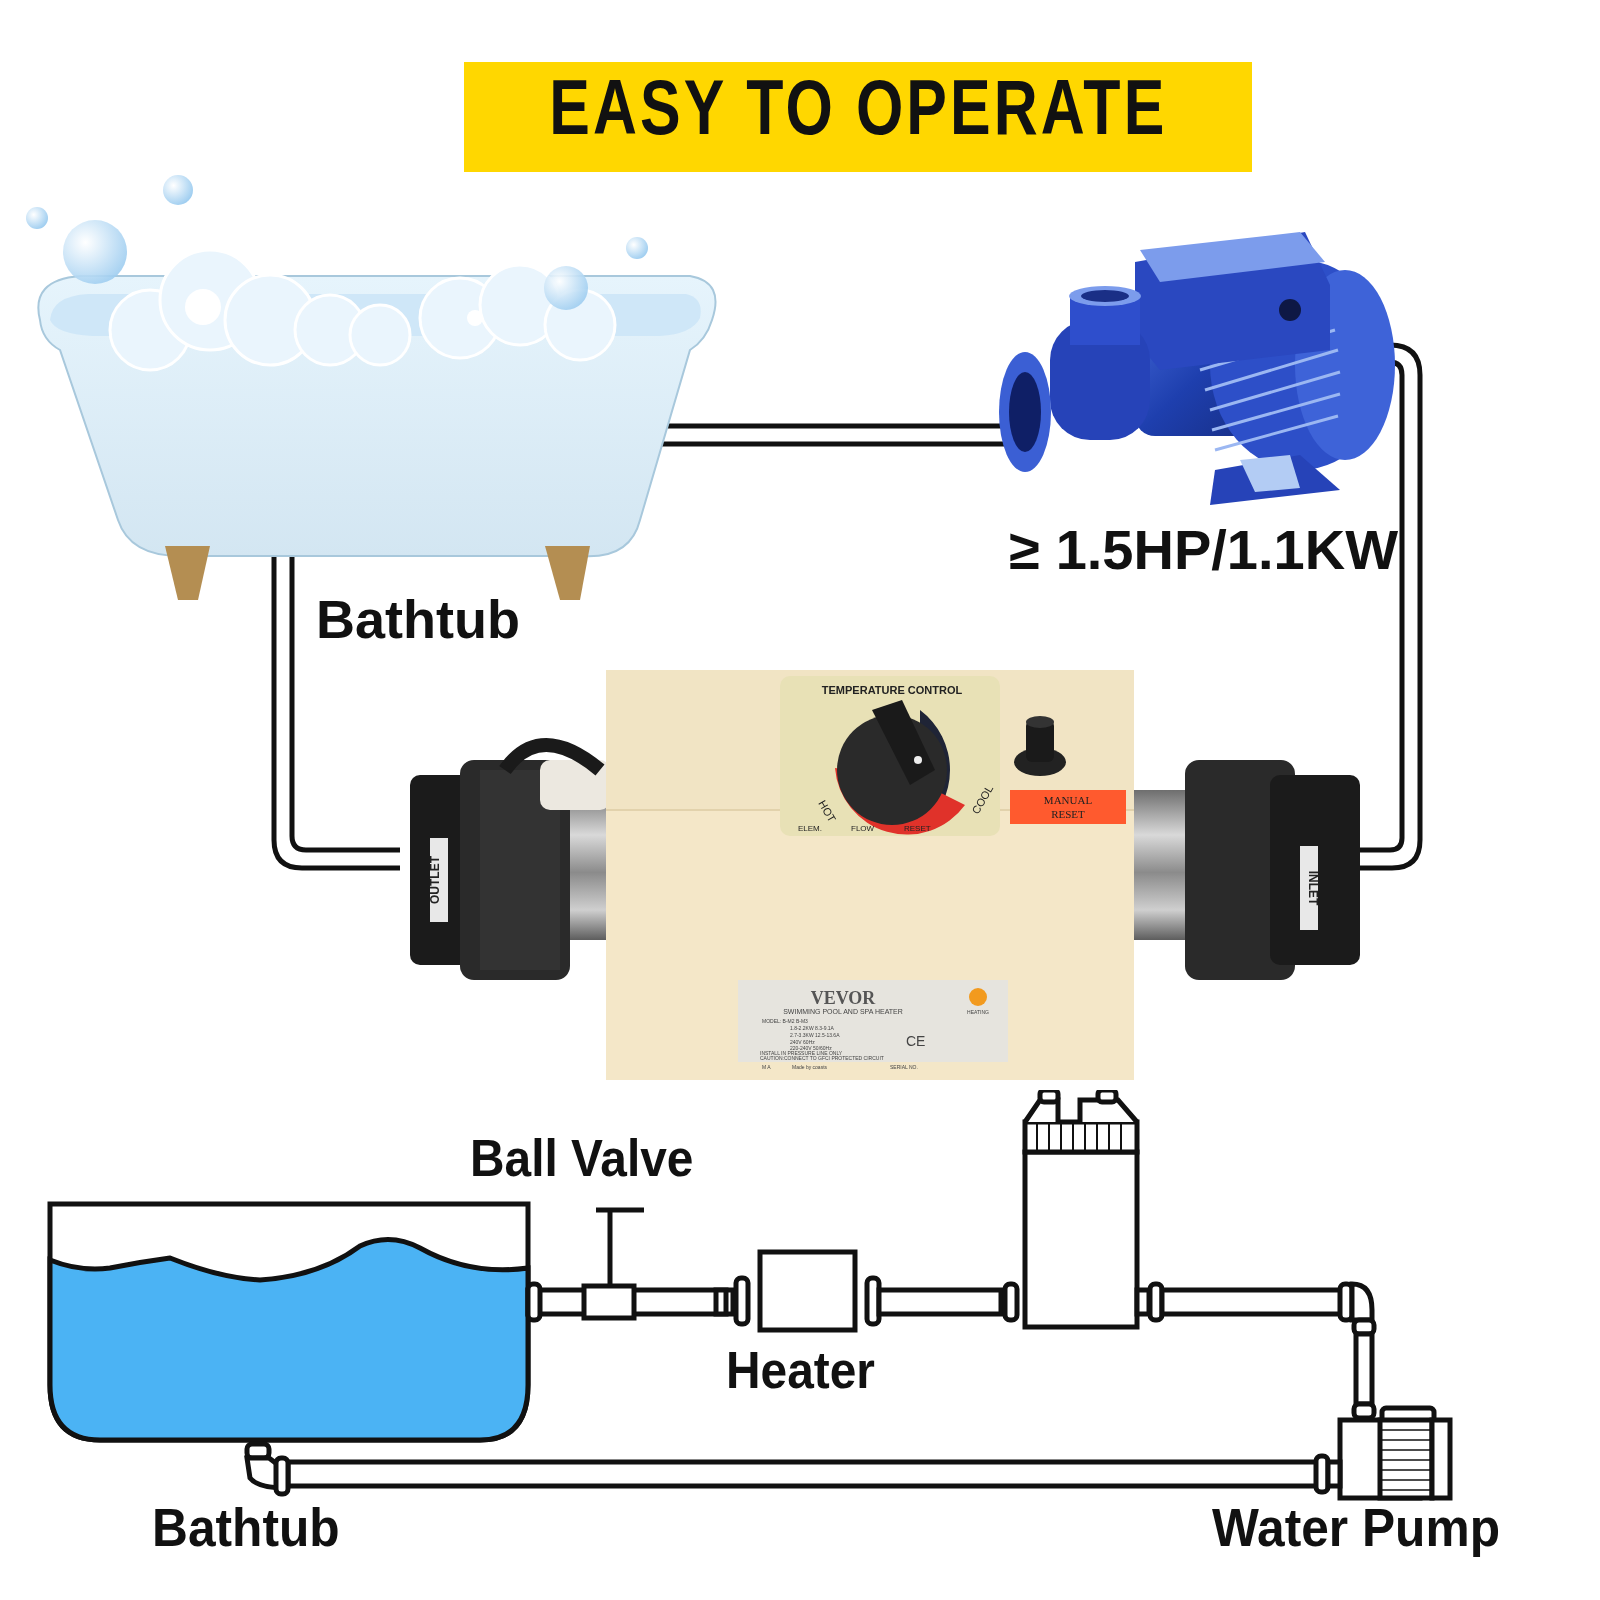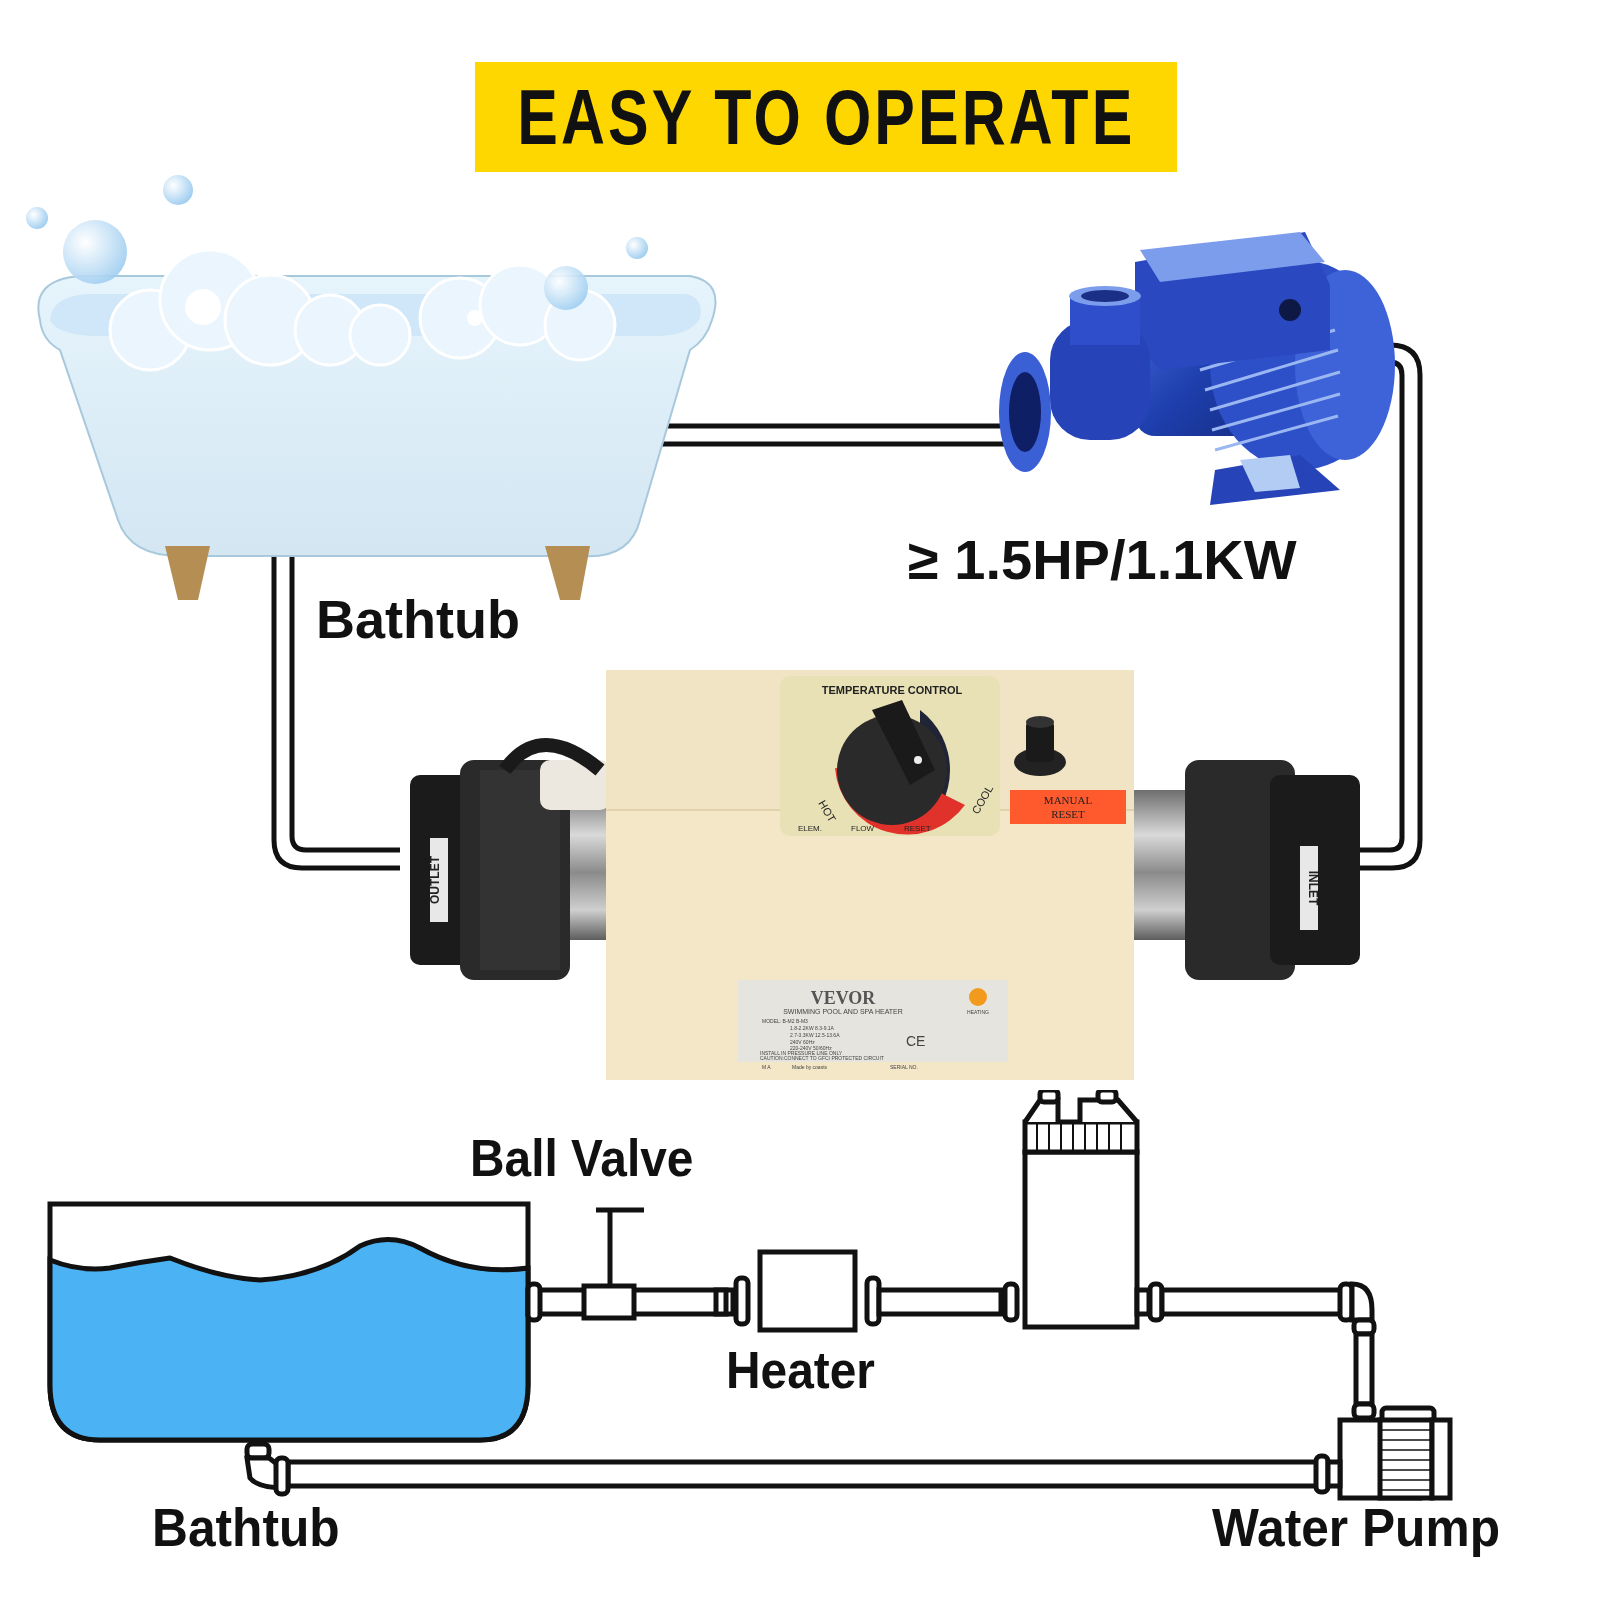--- a/index.html
+++ b/index.html
@@ -1,22 +1,22 @@
 <!DOCTYPE html>
 <html><head>
 <meta charset="utf-8">
 <style>
   html, body { margin: 0; padding: 0; background: #ffffff; }
   body { width: 1600px; height: 1600px; position: relative; overflow: hidden; font-family: "Liberation Sans", sans-serif; }
   .abs { position: absolute; }
-  .banner { left: 475px; top: 62px; width: 702px; height: 110px; background: #FFD700; display: flex; align-items: center; justify-content: center; }
+  .banner { left: 464px; top: 62px; width: 788px; height: 110px; background: #FFD700; display: flex; justify-content: center; }
   .banner span { font-family: "Liberation Sans", sans-serif; font-weight: bold; font-size: 78px; color: #111; letter-spacing: 4px; transform: scaleX(0.78); display: inline-block; white-space: nowrap; }
   .label { font-family: "Liberation Sans", sans-serif; font-weight: bold; color: #111; white-space: nowrap; }
   .lbl-bathtub-top { left: 316px; top: 588px; font-size: 54px; }
-  .lbl-pump { left: 908px; top: 520px; font-size: 56px; line-height: 60px; text-align: left; width: 490px; margin-top: 10px; }
+  .lbl-pump { left: 908px; top: 520px; font-size: 56px; line-height: 60px; text-align: right; width: 490px; }
   .lbl-ballvalve { left: 470px; top: 1128px; font-size: 52px; transform: scaleX(0.92); transform-origin: left; }
   .lbl-heater { left: 726px; top: 1340px; font-size: 52px; transform: scaleX(0.92); transform-origin: left; }
   .lbl-bathtub-bot { left: 152px; top: 1496px; font-size: 54px; transform: scaleX(0.92); transform-origin: left; }
   .lbl-waterpump { left: 1212px; top: 1496px; font-size: 54px; transform: scaleX(0.92); transform-origin: left; }
   svg text { font-family: "Liberation Sans", sans-serif; }
   .serif { font-family: "Liberation Serif", serif; }
 </style>
 </head>
 <body>
 

